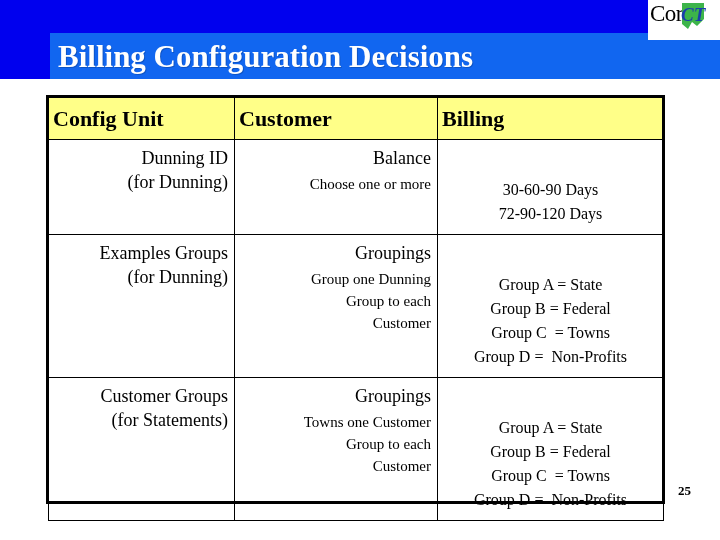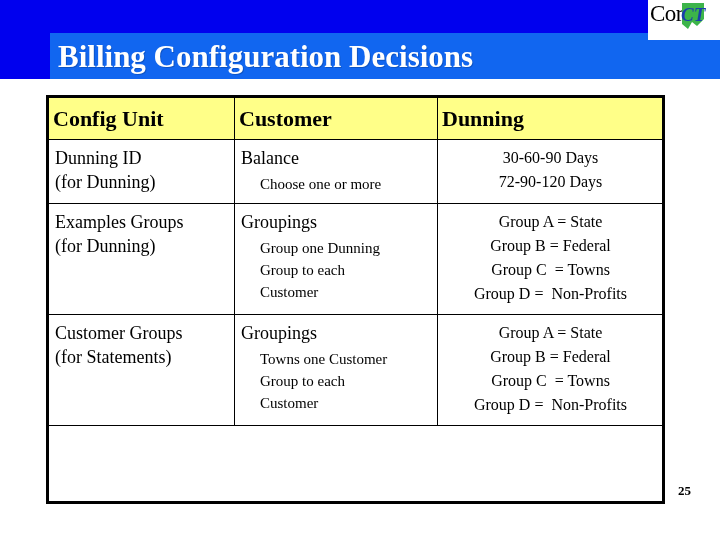--- a/index.html
+++ b/index.html
@@ -118,22 +118,22 @@
     font-size: 22px;
     font-weight: bold;
     height: 41px;
     line-height: 41px;
     padding: 0 4px;
   }
 
   .cell {
     padding: 6px 6px 8px 6px;
   }
-  .cell-left { text-align: left; }
-  .cell-center { text-align: center; }
+  .cell-left { text-align: right; }
+  .cell-center { text-align: center; margin-top: 32px; }
 
   .line-main {
     font-size: 18px;
     line-height: 24px;
     color: #000000;
     white-space: nowrap;
   }
   .line-sub {
     font-size: 15px;
     line-height: 22px;
@@ -195,21 +195,21 @@
 <table id="config-table">
   <colgroup>
       <col class="c1">
       <col class="c2">
       <col class="c3">
     </colgroup>
   <thead>
     <tr>
       <th>Config Unit</th>
       <th>Customer</th>
-      <th>Dunning</th>
+      <th>Billing</th>
     </tr>
   </thead>
   <tbody>
 
     <tr>
       <td>
         <div class="cell cell-left">
           <div class="line-main">Dunning ID</div>
           <div class="line-main">(for Dunning)</div>
         </div>

